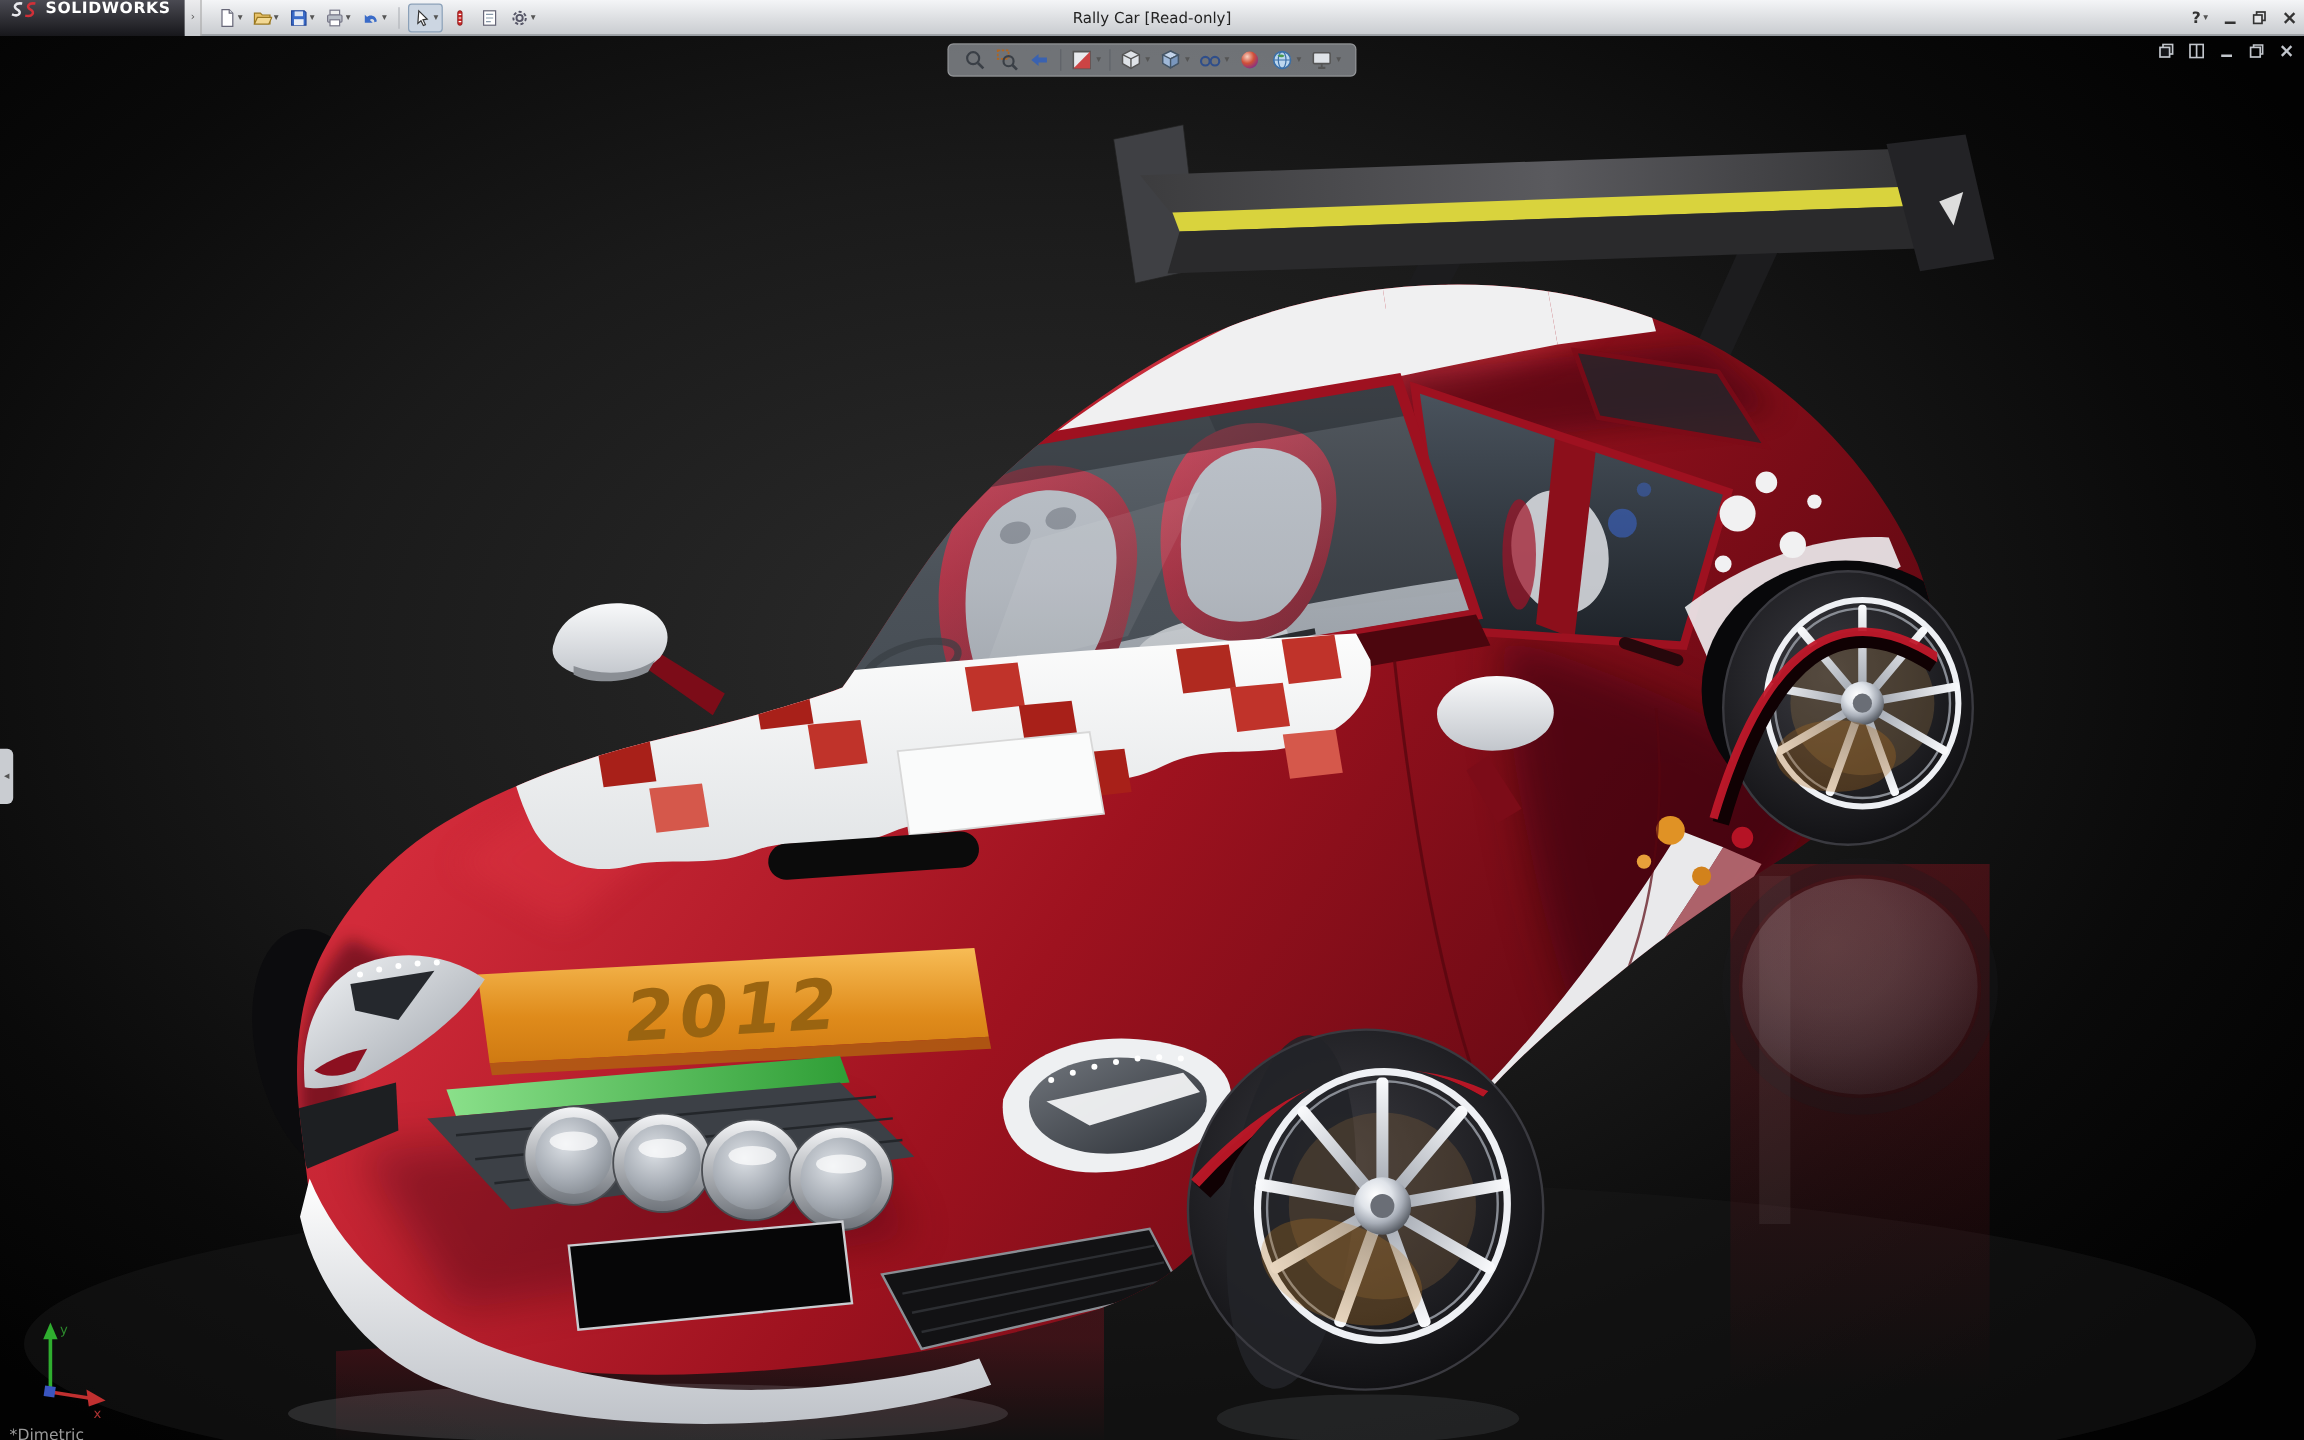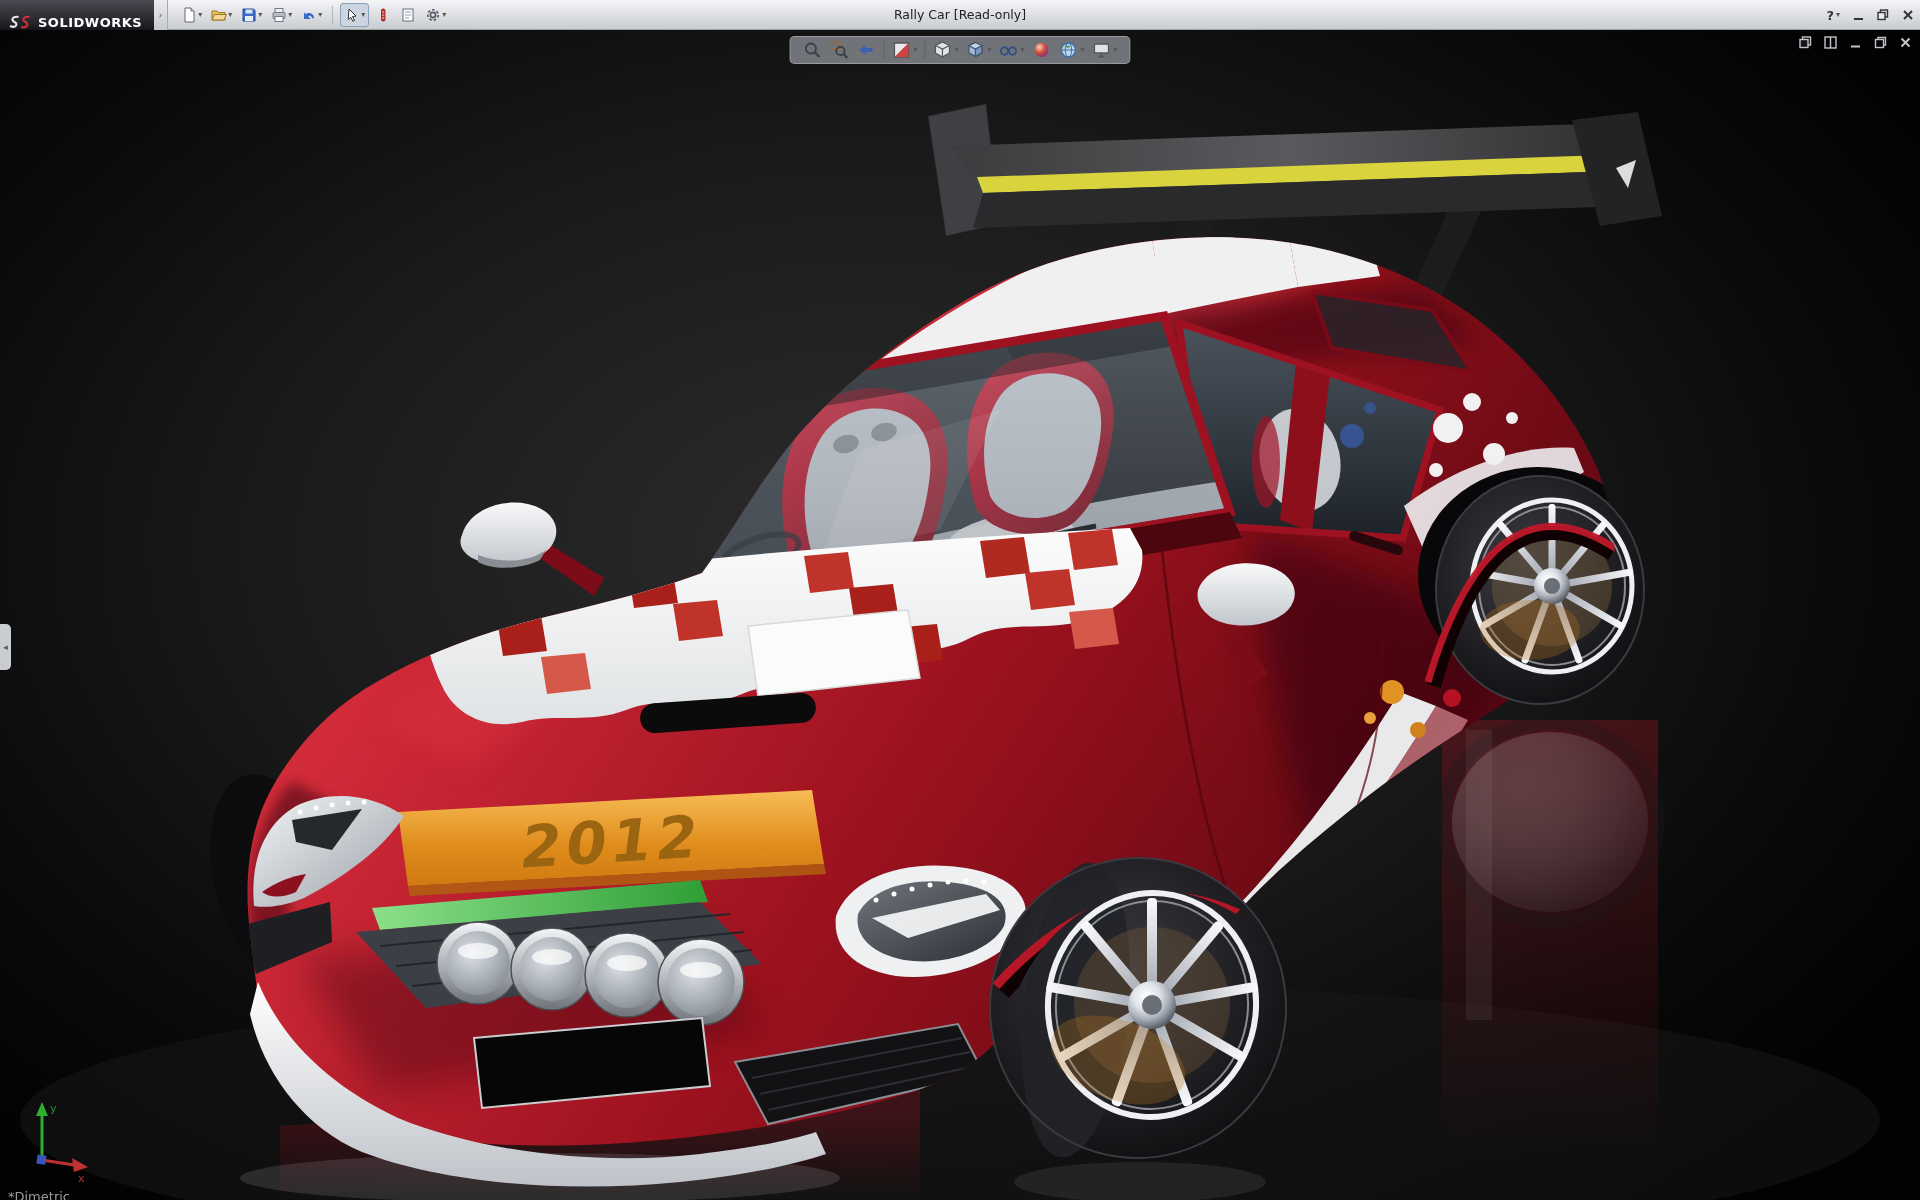--- a/index.html
+++ b/index.html
@@ -4,21 +4,21 @@
 <style>
   *{margin:0;padding:0;box-sizing:border-box}
   html,body{width:1920px;height:1200px;overflow:hidden;background:#000;
     font-family:"DejaVu Sans","Liberation Sans",sans-serif}
   body{position:relative}
 
   
   .titlebar{position:absolute;top:0;left:0;width:1920px;height:30px;
     background:linear-gradient(#f4f5f7,#dcdee1 55%,#c9ccd0);
     border-bottom:1px solid #9aa0a6;display:flex;align-items:center;z-index:30}
-  .logo{height:30px;display:flex;align-items:flex-end;gap:6px;
+  .logo{height:30px;display:flex;align-items:flex-start;gap:6px;
     background:linear-gradient(#4a4a52,#17171b);color:#fff;padding:0 12px 0 8px}
   .logo-text{font-weight:bold;font-size:13px;letter-spacing:.5px}
   .logo-tab{width:14px;height:30px;background:linear-gradient(#ececee,#c6c9cd);
     color:#555;font-size:9px;display:flex;align-items:center;justify-content:center;
     border-right:1px solid #aaa}
   .tb-icons{display:flex;align-items:center;gap:3px;padding-left:10px}
   .tb-btn{display:flex;align-items:center;height:24px;padding:0 3px;border-radius:3px;gap:1px}
   .tb-btn.pressed{background:#ccd6e2;border:1px solid #8aa0b8}
   .caret{font-size:8px;color:#555;line-height:1}
   .tb-sep{width:1px;height:18px;background:#b2b5ba;margin:0 4px}

